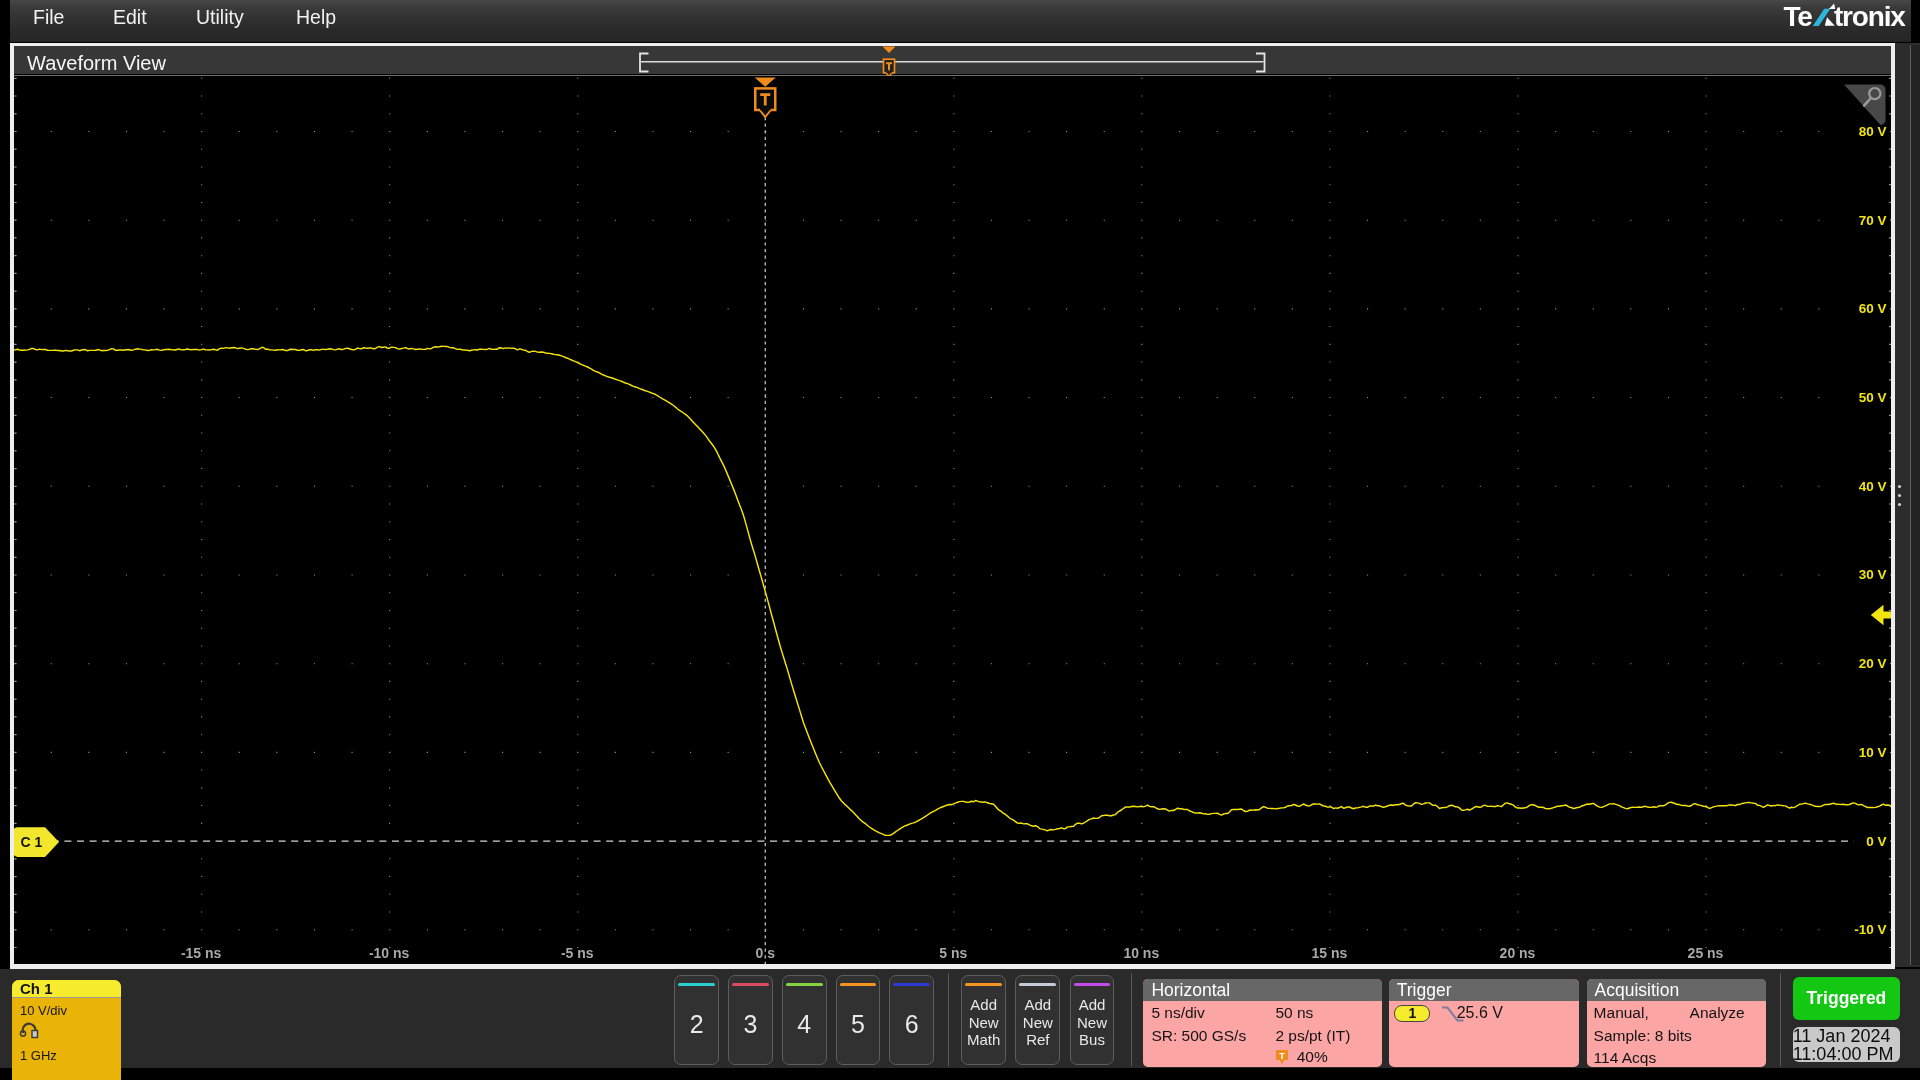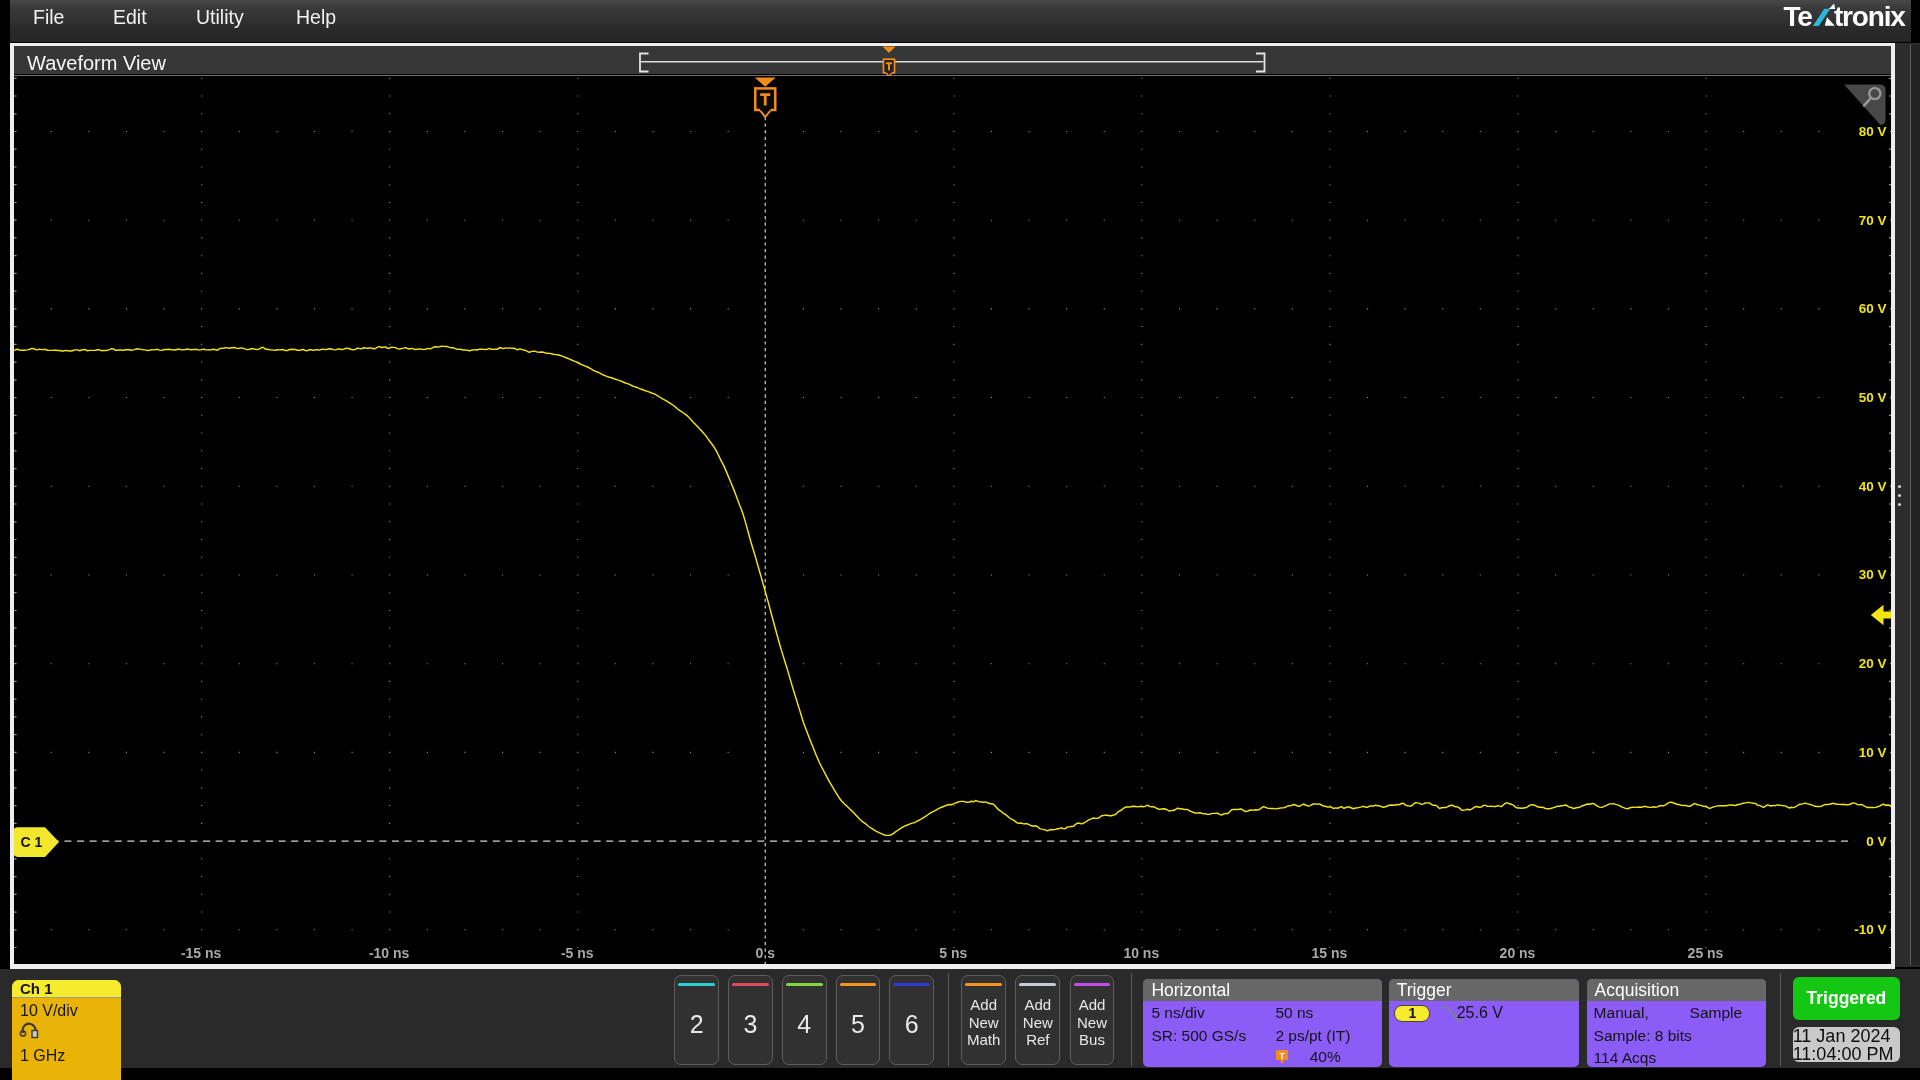--- a/index.html
+++ b/index.html
@@ -16,29 +16,29 @@
 #headerline{position:absolute;left:13.5px;top:74.5px;width:1877.5px;height:1.5px;background:#707070}
 #htitle{position:absolute;left:27px;top:51.5px;font-size:20px;font-weight:400;color:#f5f5f5}
 #rstrip{position:absolute;left:1895px;top:43px;width:25px;height:924px;background:#2c2c2c}
 #rline{position:absolute;left:1909.5px;top:45px;width:1.4px;height:920px;background:#5f5f5f}
 #rdark{position:absolute;left:1911px;top:45px;width:9px;height:920px;background:#232323}
 #botbar{position:absolute;left:0;top:968.9px;width:1920px;height:99.1px;background:#2a2a2a}
 #ch1{position:absolute;left:12px;top:979.5px;width:108.5px;height:109px;background:#eab308;
 border-radius:7px;overflow:hidden}
 #ch1 .hd{height:18.8px;background:#f6ec2d;font-size:15px;font-weight:700;color:#111;
 padding:0.5px 0 0 8px;border-bottom:1.6px solid #9a9a9a}
-#ch1 .row{font-size:16px;color:#161616;padding-left:8px;line-height:17px}
+#ch1 .row{font-size:13px;color:#161616;padding-left:8px;line-height:17px}
 .cbtn{position:absolute;top:975.4px;width:44.9px;height:90px;background:#313131;
 border:1px solid #5d5d5d;border-radius:7px}
 .cbar{position:absolute;left:3px;right:3px;top:6.2px;height:3.4px;border-radius:2px}
 .cnum{position:absolute;width:100%;text-align:center;top:34px;font-size:25px;color:#e9e9e9}
 .addtxt{position:absolute;width:100%;text-align:center;top:20px;font-size:15px;
 line-height:17.5px;color:#e8e8e8}
 .vdiv{position:absolute;top:973px;width:1.2px;height:93px;background:#585858}
-.panel{position:absolute;top:979px;height:87.5px;background:#8b5cf6;border-radius:5px;overflow:hidden}
+.panel{position:absolute;top:979px;height:87.5px;background:#fca5a5;border-radius:5px;overflow:hidden}
 .panel .hd{height:21.5px;background:#676767;color:#fff;font-size:17.5px;padding:0 0 0 8px;line-height:22px}
 .prow{position:absolute;font-size:15.5px;color:#141414}
 #trigd{position:absolute;left:1792.7px;top:976.6px;width:107.5px;height:43.3px;background:#13c713;
 border-radius:6px;color:#fff;font-size:17.5px;font-weight:700;text-align:center;line-height:43px}
 #dt{position:absolute;left:1792.7px;top:1026.5px;width:107.5px;height:35.8px;background:#c9c9c9;
 border-radius:6px;color:#0d0d0d;font-size:18px;text-align:left;line-height:17.6px;padding-top:1.5px;overflow:hidden}
 </style></head>
 <body>
 <div style="position:absolute;left:0;top:0;width:1920px;height:43px;background:#000"></div>
 <div id="menubar"></div>
@@ -174,33 +174,33 @@
 <div class="prow" style="left:8px;top:24.5px">5 ns/div</div>
 <div class="prow" style="left:132px;top:24.5px">50 ns</div>
 <div class="prow" style="left:8px;top:47.5px">SR: 500 GS/s</div>
 <div class="prow" style="left:132px;top:47.5px">2 ps/pt (IT)</div>
 <div class="prow" style="left:8px;top:86px">RL: 25 kpts</div>
 <div class="prow" style="left:132px;top:69px">
 <svg width="14" height="16" viewBox="0 0 14 16" style="vertical-align:-3px">
 <path d="M1 1 h12 v10 l-3.5 0 -2.5 4 -2.5 -4 H1 z" fill="#f08c1e"></path>
 <text x="7" y="9.5" text-anchor="middle" font-size="9" font-weight="700" fill="#fff">T</text>
       </svg>
-<span style="margin-left:16px">40%</span></div>
+<span style="margin-left:3px">40%</span></div>
 </div>
 <div class="panel" style="left:1388.7px;width:190.2px">
 <div class="hd">Trigger</div>
 <div style="position:absolute;left:5.6px;top:25.5px;width:36px;height:17px;background:#f6ec2d;
 border:1.6px solid #444;border-radius:8px;font-size:14px;font-weight:700;color:#111;
 text-align:center;line-height:14.5px">1</div>
 <svg class="abs" style="left:52px;top:27px" width="24" height="17" viewBox="0 0 24 17">
 <path d="M1 1.5 h5.5 l10 13 h6" fill="none" stroke="#7d7d9e" stroke-width="2.1"></path>
 </svg>
 <div class="prow" style="left:68px;top:24.5px;font-size:16px">25.6 V</div>
 </div>
 <div class="panel" style="left:1586.6px;width:179.2px">
 <div class="hd">Acquisition</div>
 <div class="prow" style="left:7px;top:24.5px">Manual,</div>
-<div class="prow" style="left:103px;top:24.5px">Sample</div>
+<div class="prow" style="left:103px;top:24.5px">Analyze</div>
 <div class="prow" style="left:7px;top:47.5px">Sample: 8 bits</div>
 <div class="prow" style="left:7px;top:70px">114 Acqs</div>
 </div>
 <div class="vdiv" style="left:1780.2px"></div>
 <div id="trigd">Triggered</div>
 <div id="dt">11 Jan 2024<br>11:04:00 PM</div>
 </body></html>

